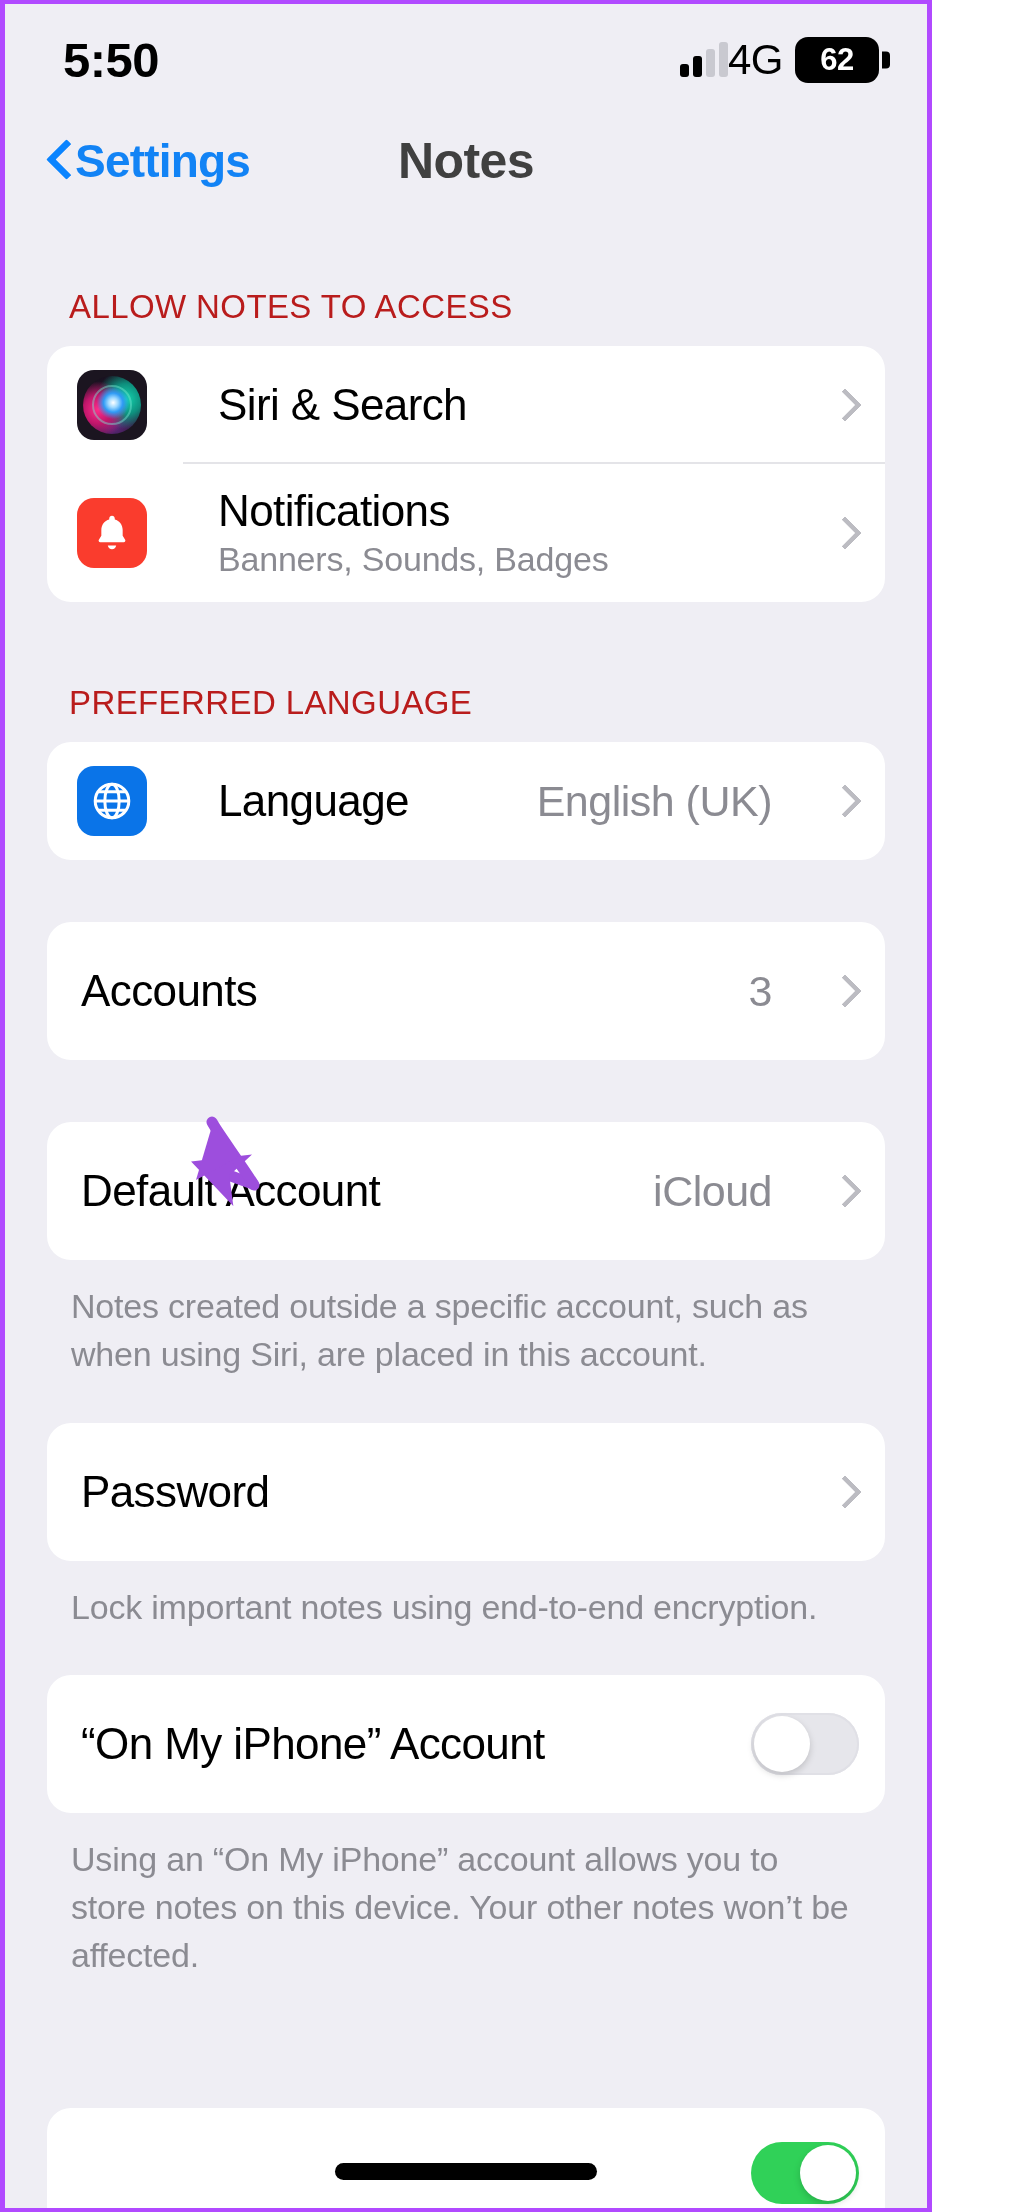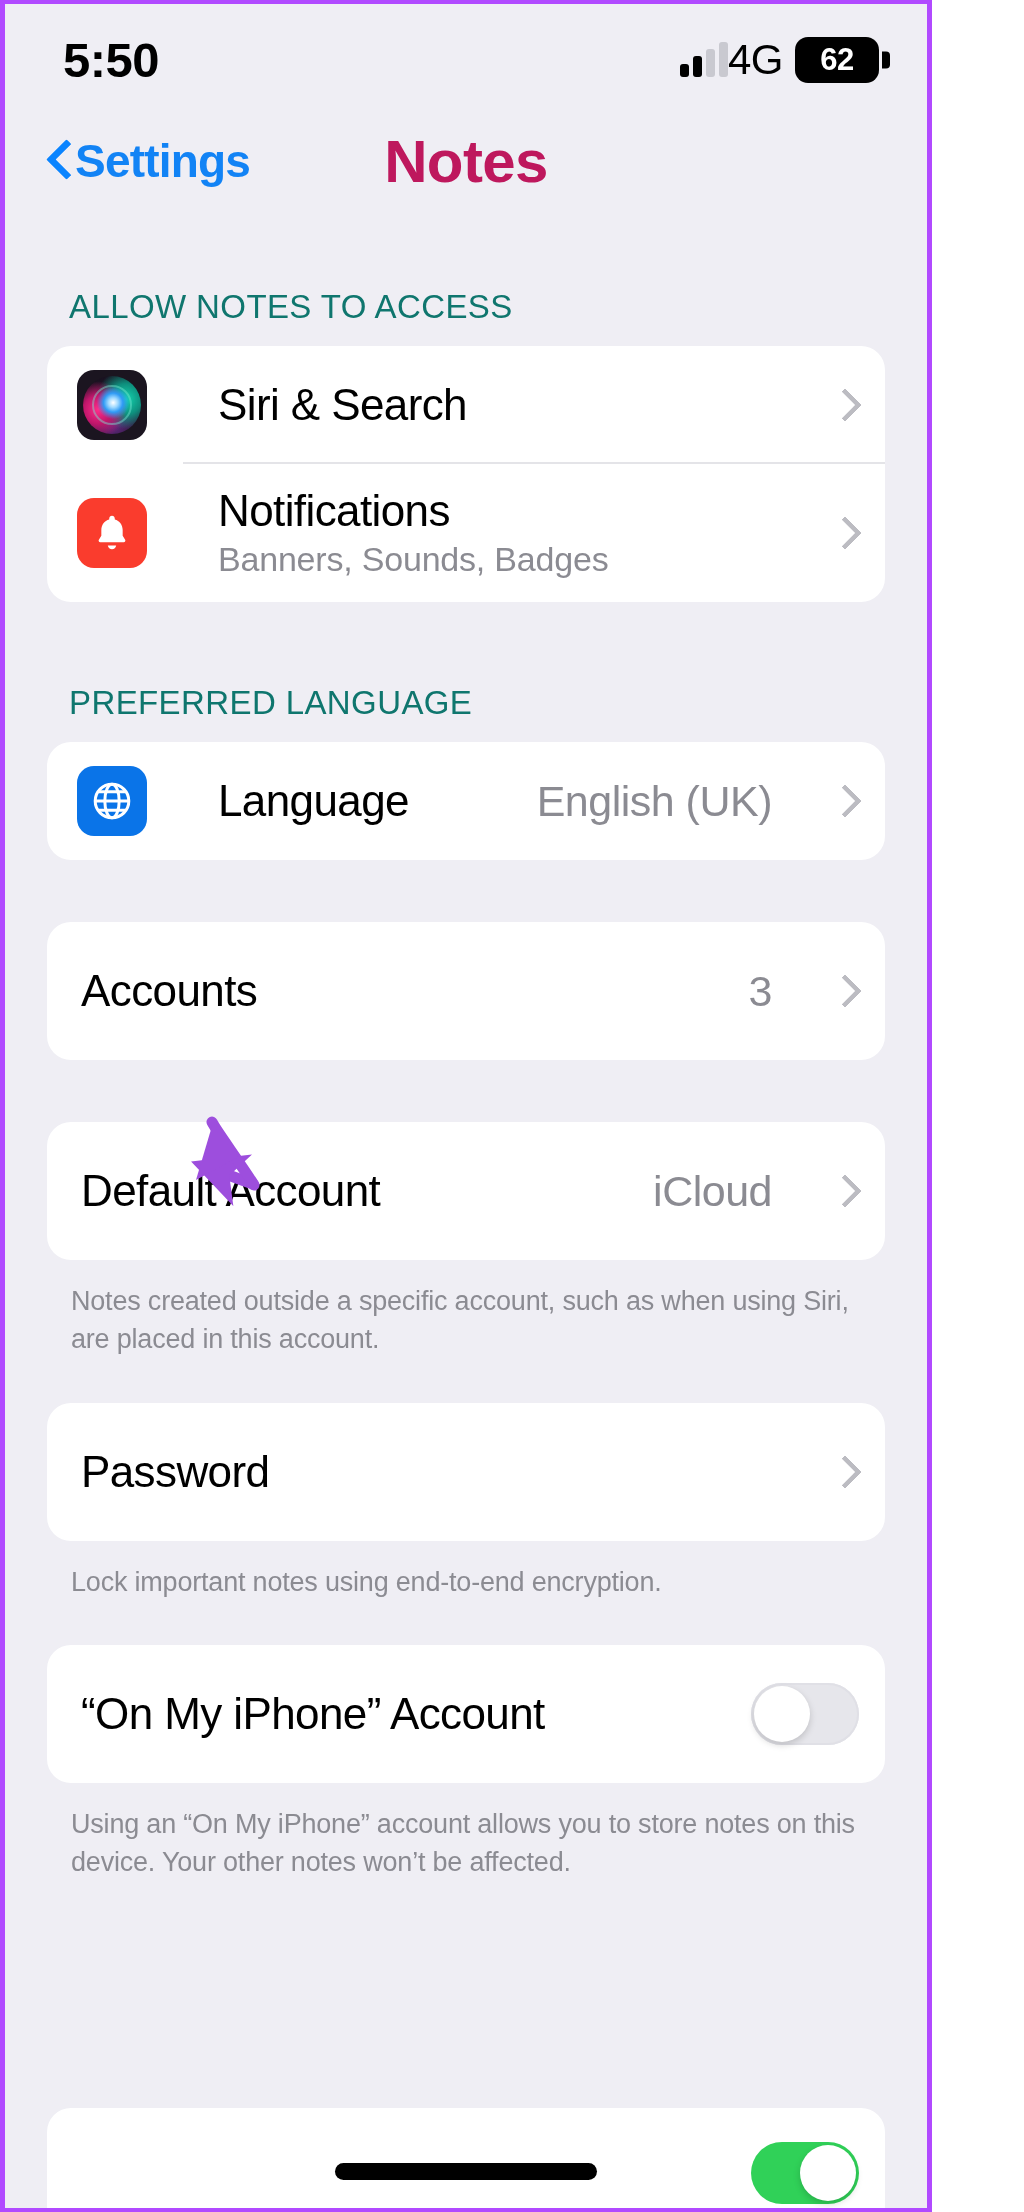--- a/index.html
+++ b/index.html
@@ -134,36 +134,36 @@
   .nav-back-label {
     font-size: 46px;
     color: #1283f5;
     letter-spacing: -0.8px;
   }
   .nav-title {
     position: absolute;
     left: 0;
     right: 0;
     text-align: center;
-    font-size: 60px;
+    font-size: 50px;
     font-weight: 700;
-    color: #be185d;
+    color: #404040;
     letter-spacing: -0.6px;
     pointer-events: none;
   }
 
   
   .content {
     position: relative;
     padding: 0 42px;
   }
 
   .section-header {
     font-size: 33px;
-    color: #0f766e;
+    color: #b91c1c;
     letter-spacing: 0.4px;
     padding: 0 22px;
     margin-top: 82px;
     margin-bottom: 20px;
     text-transform: uppercase;
   }
 
   .card {
     background: #ffffff;
     border-radius: 24px;
@@ -304,21 +304,21 @@
     height: 56px;
     border-radius: 50%;
     background: #ffffff;
     box-shadow: 0 3px 7px rgba(0,0,0,0.17);
     transition: none;
   }
   .toggle.on { background: #30d158; box-shadow: none; }
   .toggle.on .knob { left: 49px; }
 
   .footer-note {
-    font-size: 27px;
+    font-size: 34px;
     color: #8b8b92;
     letter-spacing: -0.2px;
     line-height: 1.42;
     padding: 22px 24px 0 24px;
   }
 
   .gap-sm { height: 44px; }
   .gap-md { height: 62px; }
 
   

